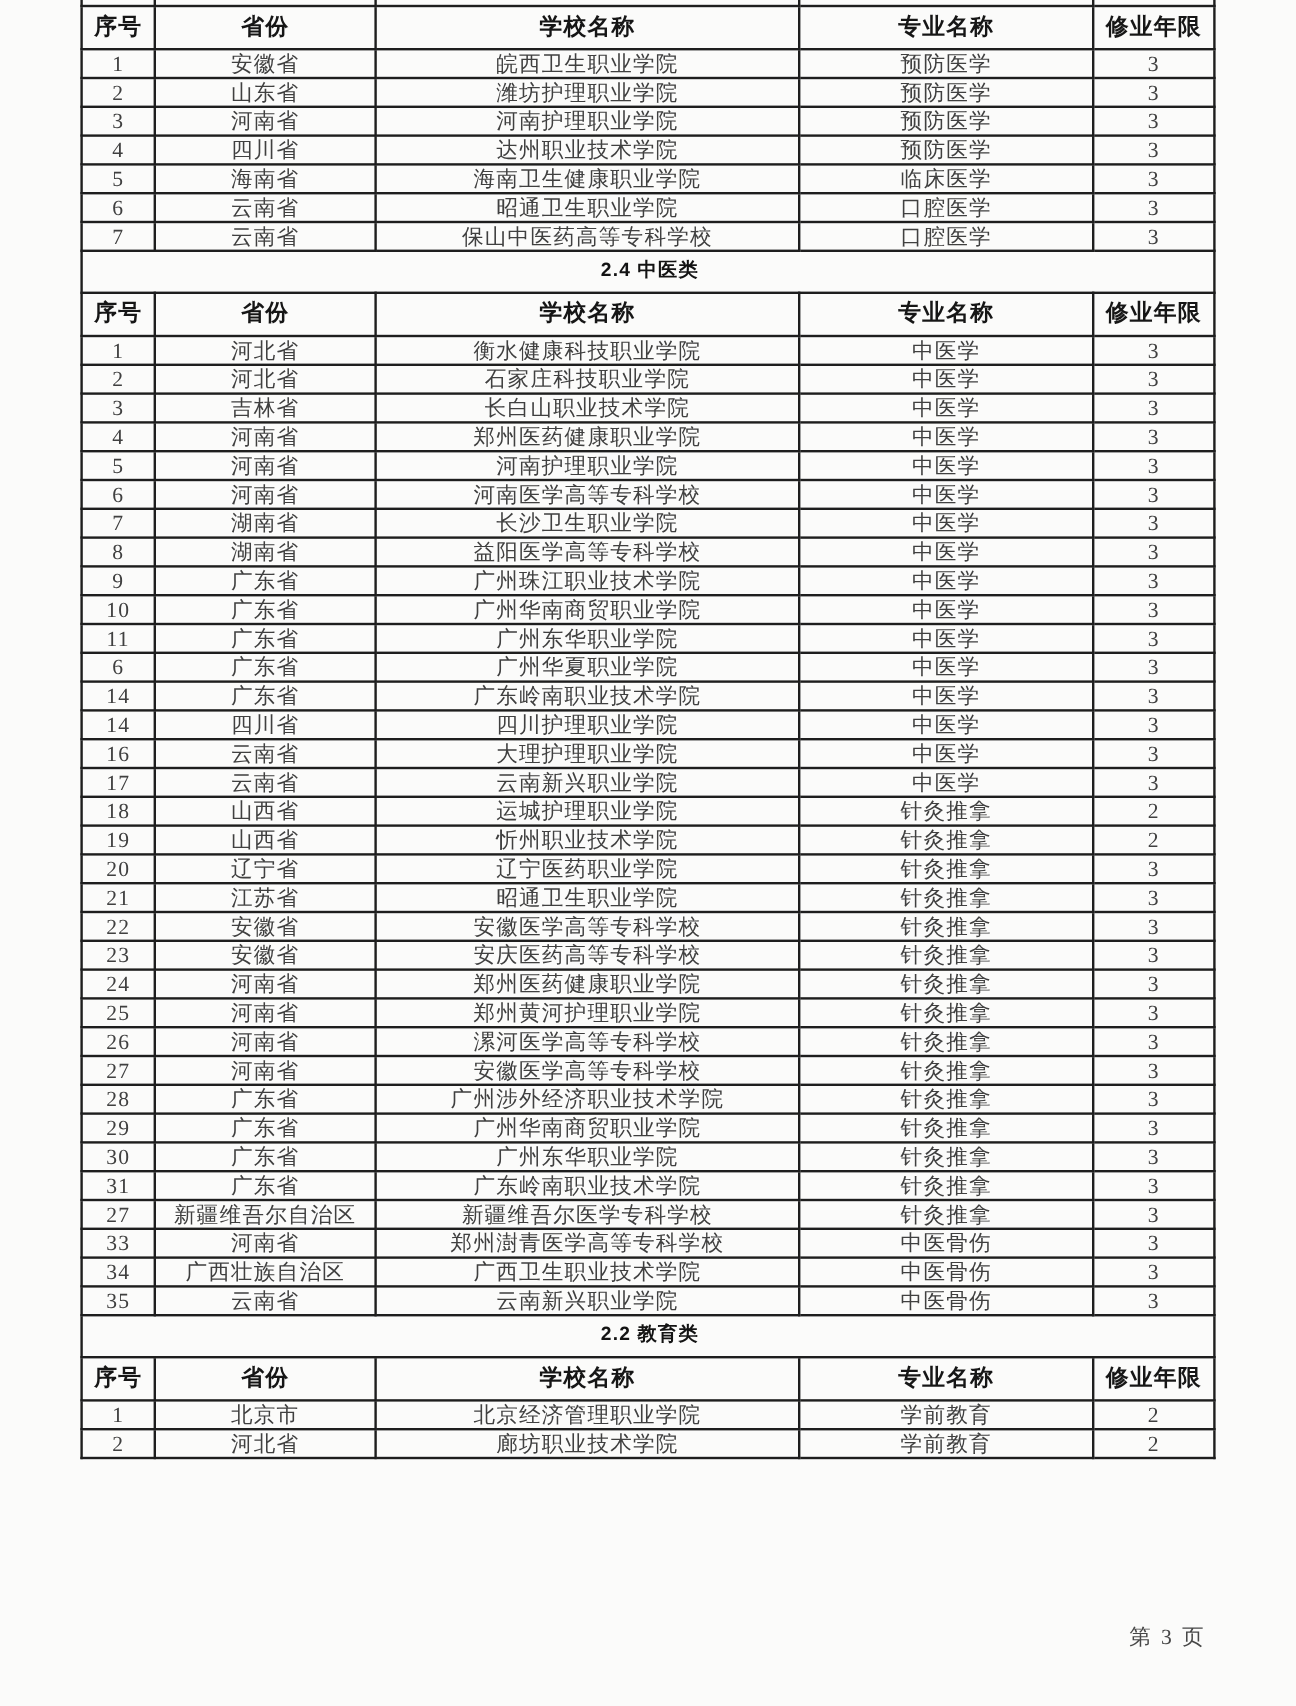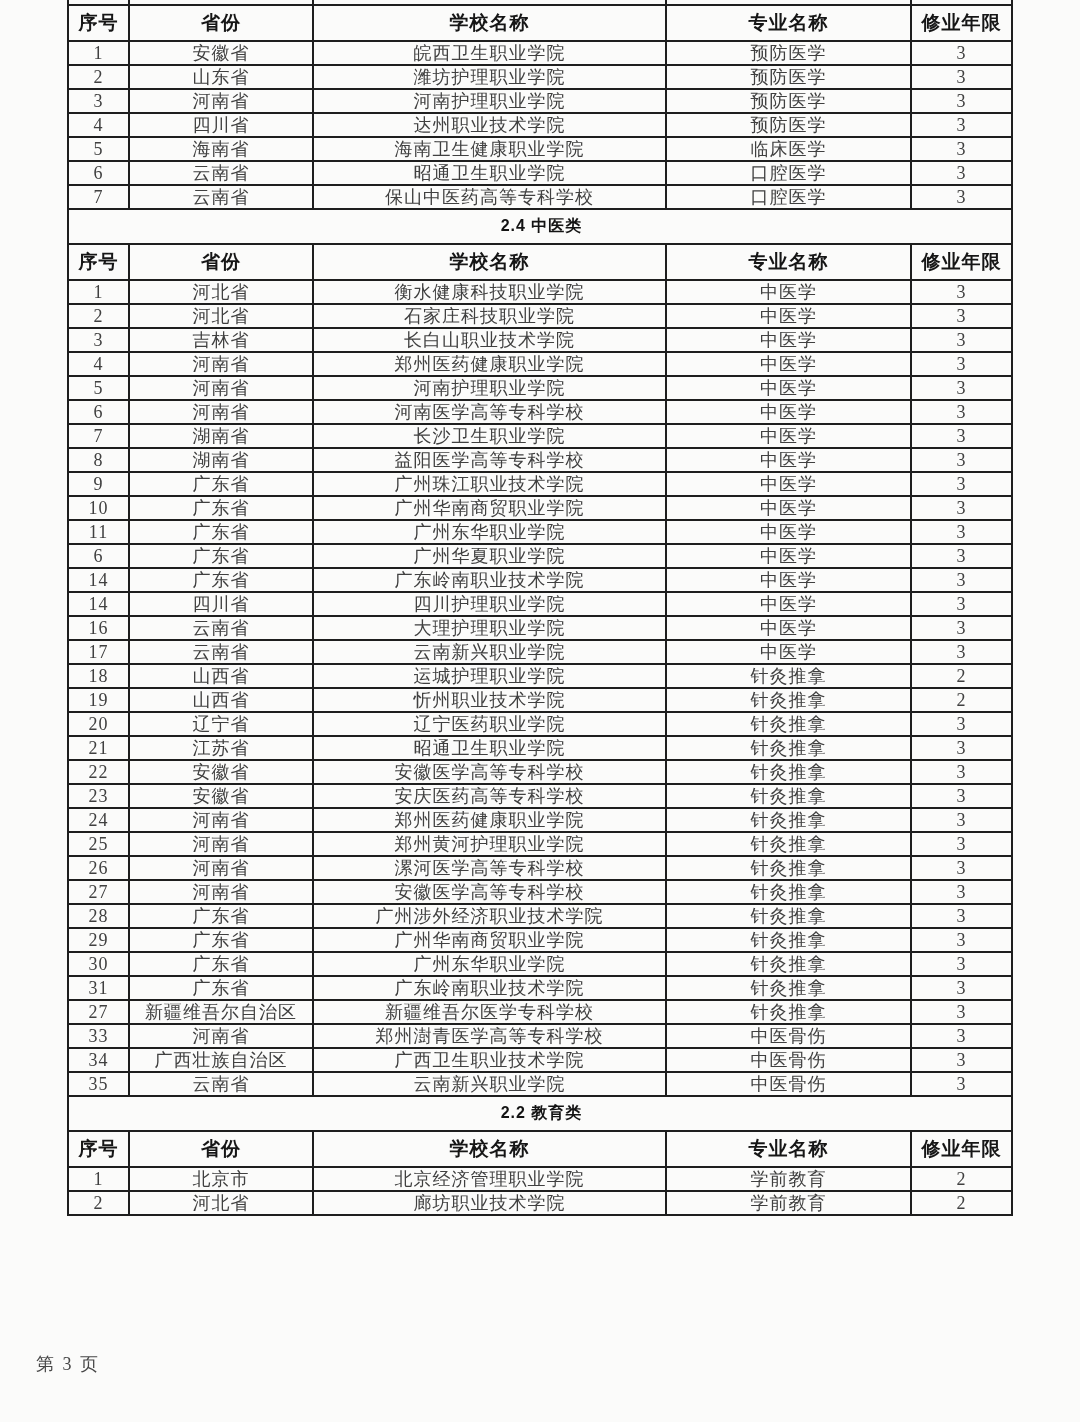--- a/index.html
+++ b/index.html
@@ -60,25 +60,24 @@
     font-size: 16px;
     height: 33px;
     padding-left: 5px;
     letter-spacing: 1px;
   }
   .footer {
     position: absolute;
     left: 0;
     top: 1352px;
     width: 1005px;
-    text-align: left;
+    text-align: right;
     font-size: 18px;
     color: #474747;
     letter-spacing: 2px;
-    padding-left: 36px;
   }
 </style>
 </head>
 <body>
 
 <div class="page">
   <div class="content">
     <table class="report">
       <colgroup>
         <col style="width:61px">

